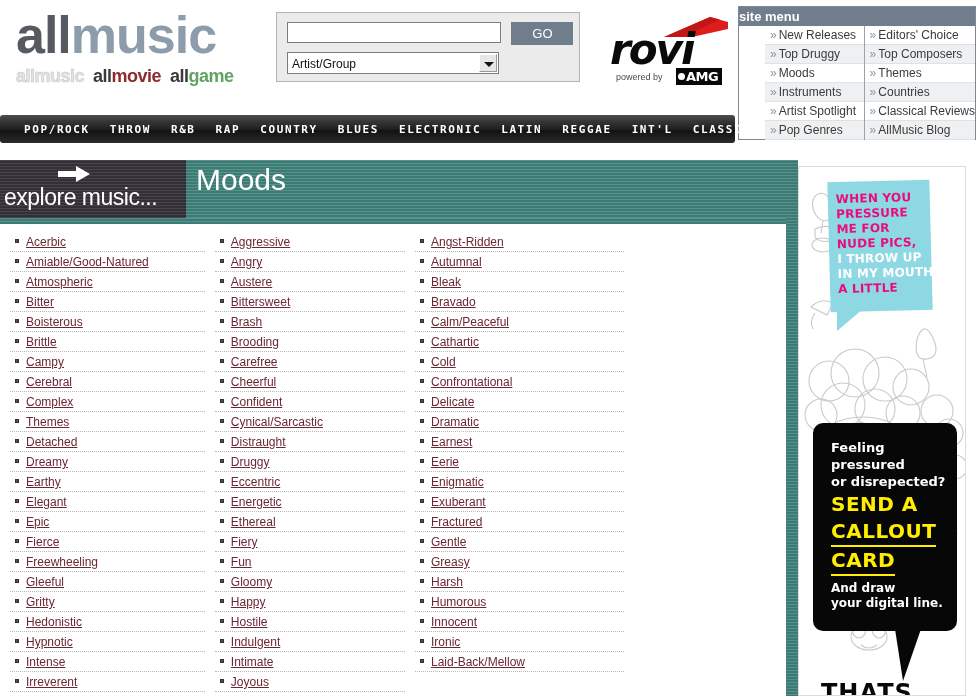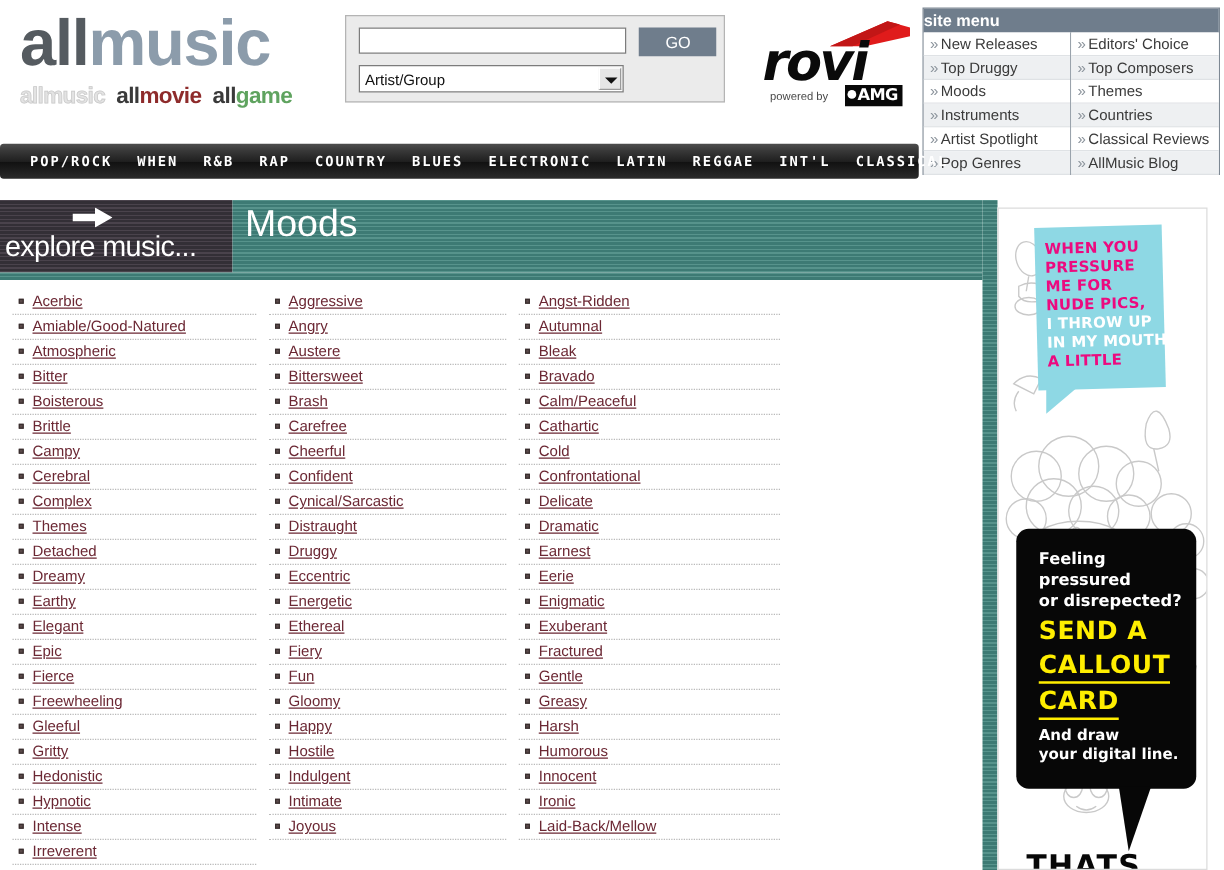--- a/index.html
+++ b/index.html
@@ -89,21 +89,21 @@
   #sitemenu {
     position:absolute; left:738px; top:6px; width:238px; height:134px;
     border:1px solid #7d8893; background:#fff;
   }
   #sitemenu-head {
     height:19px; line-height:19px; background:#6f7d8c; color:#fff;
     font-size:13px; font-weight:bold;
   }
   #sitemenu-cols { display:flex; }
   .sm-col { width:50%; }
-  .sm-col.left { border-right:1px solid #9aa3ac; }
+  .sm-col.left { border-right:1px solid #9aa3ac;margin-left:26px; }
   .sm-item {
     height:19px; line-height:19px; font-size:12px; color:#3a3a3a;
     padding-left:5px; white-space:nowrap; cursor:pointer;
     border-bottom:1px solid #dfe2e5;
   }
   .sm-item:nth-child(odd) { background:#ffffff; }
   .sm-item:nth-child(even) { background:#eef0f2; }
   .sm-item .chev { color:#8d959d; margin-right:2px; }
 
   
@@ -280,21 +280,21 @@
           <div class="sm-item"><span class="chev">»</span><span>Countries</span></div>
           <div class="sm-item"><span class="chev">»</span><span>Classical Reviews</span></div>
           <div class="sm-item"><span class="chev">»</span><span>AllMusic Blog</span></div>
         </div>
       </div>
     </div>
   </div>
 
   <div id="genrenav">
     <span class="genre-item">POP/ROCK</span>
-    <span class="genre-item">WHEN</span>
+    <span class="genre-item">THROW</span>
     <span class="genre-item">R&amp;B</span>
     <span class="genre-item">RAP</span>
     <span class="genre-item">COUNTRY</span>
     <span class="genre-item">BLUES</span>
     <span class="genre-item">ELECTRONIC</span>
     <span class="genre-item">LATIN</span>
     <span class="genre-item">REGGAE</span>
     <span class="genre-item">INT'L</span>
     <span class="genre-item">CLASSICAL</span>
   </div>
@@ -341,20 +341,21 @@
       <div class="mood-item"><span class="mood-bullet"></span><span class="mood-link">Intense</span></div>
       <div class="mood-item"><span class="mood-bullet"></span><span class="mood-link">Irreverent</span></div>
     </div>
 
     <div class="mood-col c2">
       <div class="mood-item"><span class="mood-bullet"></span><span class="mood-link">Aggressive</span></div>
       <div class="mood-item"><span class="mood-bullet"></span><span class="mood-link">Angry</span></div>
       <div class="mood-item"><span class="mood-bullet"></span><span class="mood-link">Austere</span></div>
       <div class="mood-item"><span class="mood-bullet"></span><span class="mood-link">Bittersweet</span></div>
       <div class="mood-item"><span class="mood-bullet"></span><span class="mood-link">Brash</span></div>
+      <div class="mood-item"><span class="mood-bullet"></span><span class="mood-link">Brooding</span></div>
       <div class="mood-item"><span class="mood-bullet"></span><span class="mood-link">Carefree</span></div>
       <div class="mood-item"><span class="mood-bullet"></span><span class="mood-link">Cheerful</span></div>
       <div class="mood-item"><span class="mood-bullet"></span><span class="mood-link">Confident</span></div>
       <div class="mood-item"><span class="mood-bullet"></span><span class="mood-link">Cynical/Sarcastic</span></div>
       <div class="mood-item"><span class="mood-bullet"></span><span class="mood-link">Distraught</span></div>
       <div class="mood-item"><span class="mood-bullet"></span><span class="mood-link">Druggy</span></div>
       <div class="mood-item"><span class="mood-bullet"></span><span class="mood-link">Eccentric</span></div>
       <div class="mood-item"><span class="mood-bullet"></span><span class="mood-link">Energetic</span></div>
       <div class="mood-item"><span class="mood-bullet"></span><span class="mood-link">Ethereal</span></div>
       <div class="mood-item"><span class="mood-bullet"></span><span class="mood-link">Fiery</span></div>

